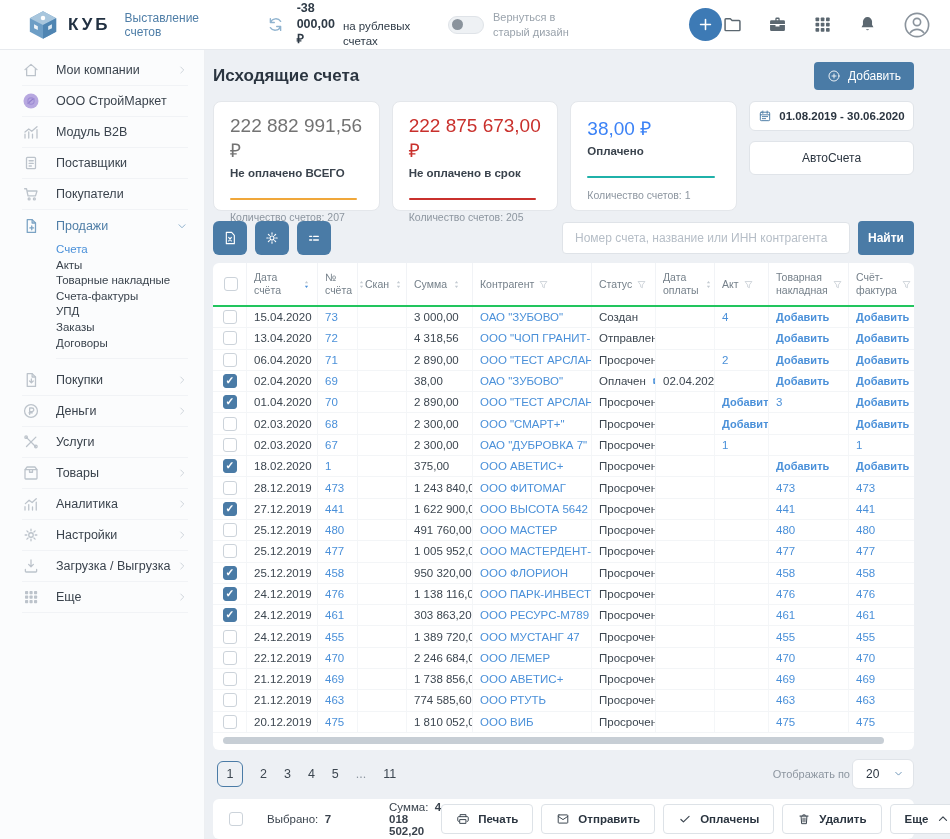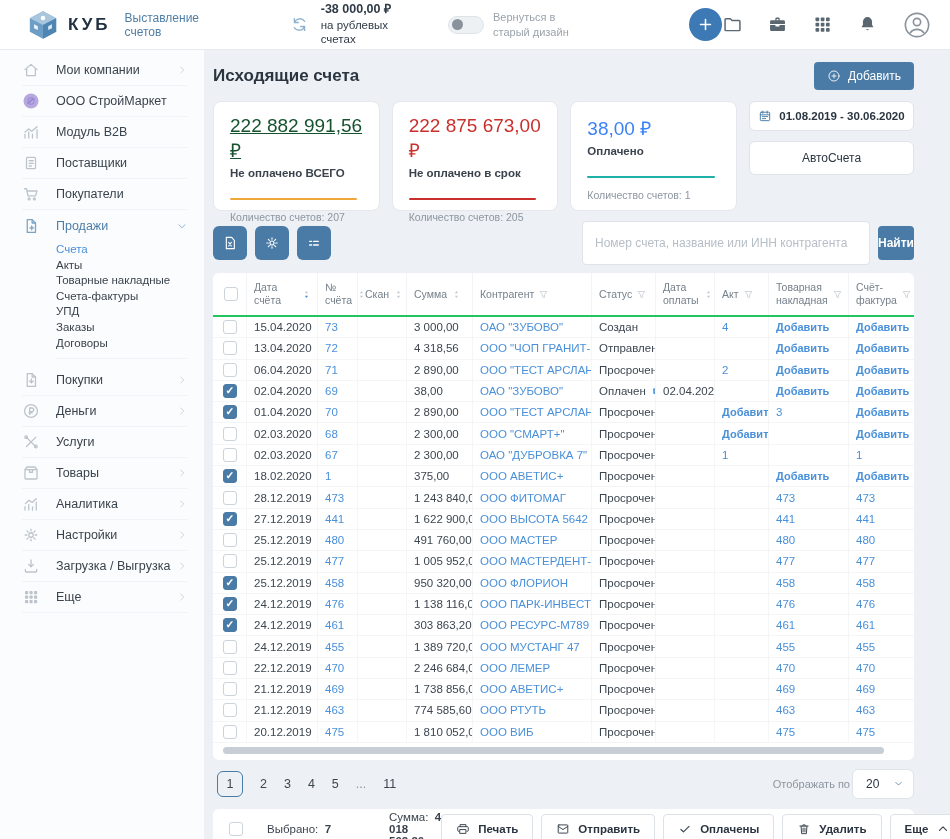--- a/index.html
+++ b/index.html
@@ -10,21 +10,21 @@
   }
   svg { display:block; width:100%; height:100%; }
 
   
   .topbar { height:50px; background:#fff; border-bottom:1px solid #e7eaee; display:flex; align-items:center; }
   .brand { margin-left:27px; display:flex; align-items:center; gap:9px; }
   .logo-cube { width:32px; height:32px; }
   .brand-name { font-size:17px; font-weight:700; letter-spacing:3px; color:#223142; }
   .app-title { margin-left:14px; font-size:12px; color:#4f7ea7; }
   .refresh-btn { margin-left:66px; width:19px; height:19px; color:#8fb3cf; cursor:pointer; flex:none; }
-  .balance { margin-left:12px; display:flex; flex-direction:column; align-items:flex-start; line-height:1.25; }
+  .balance { margin-left:12px; display:flex; flex-direction:row; align-items:flex-end; line-height:1.25; }
   .balance .amt { font-size:12.5px; font-weight:700; color:#2e3a46; }
   .balance .lbl { font-size:11.5px; color:#2e3a46; }
   .toggle-wrap { margin-left:36px; display:flex; align-items:center; gap:9px; }
   .toggle { width:36px; height:18px; border-radius:10px; background:#eef1f4; border:1px solid #dfe3e8; position:relative; cursor:pointer; flex:none; }
   .toggle .knob { position:absolute; left:3px; top:2.5px; width:11px; height:11px; border-radius:50%; background:#8a939c; }
   .toggle-label { font-size:11px; color:#9aa3ac; width:84px; line-height:1.3; }
   .plus-btn { margin-left:112px; width:33px; height:33px; border-radius:50%; background:#3d7ab5; color:#fff; padding:8px; cursor:pointer; flex:none; }
   .top-icons { margin-left:auto; margin-right:18px; display:flex; align-items:center; gap:24px; color:#5b6770; }
   .top-ic { width:21px; height:21px; cursor:pointer; }
   .top-ic.big { width:30px; height:30px; color:#8a939c; }
@@ -56,23 +56,23 @@
   .card .cline { height:2px; margin-top:19px; width:96%; border-radius:1px; }
   .card .ccount { font-size:10.5px; color:#8d96a0; margin-top:11px; }
   .side-btns { width:165px; display:flex; flex-direction:column; gap:10px; }
   .btn-outline { background:#fff; border:1px solid #e0e4e9; border-radius:6px; display:flex; align-items:center; justify-content:center; gap:7px; color:#2b3540; cursor:pointer; font-family:inherit; }
   .date-btn { height:30px; font-size:11.5px; font-weight:700; }
   .date-btn .ic { width:14px; height:14px; color:#4f7ea7; }
   .auto-btn { height:34px; font-size:12px; }
 
   .toolbar { display:flex; align-items:center; gap:8px; margin-bottom:8px; }
   .tool-btn { width:34px; height:34px; background:#4a7ba6; border:none; border-radius:6px; color:#fff; padding:9px; cursor:pointer; }
-  .search-input { margin-left:auto; width:288px; height:44px; border:1px solid #dfe3e8; border-radius:4px; background:#fff; padding:0 12px; font-size:12px; color:#333f4b; font-family:inherit; outline:none; }
+  .search-input { margin-left:auto; width:288px; height:32px; border:1px solid #dfe3e8; border-radius:4px; background:#fff; padding:0 12px; font-size:12px; color:#333f4b; font-family:inherit; outline:none; }
   .search-input::placeholder { color:#b6bec7; }
-  .find-btn { width:36px; height:34px; background:#4a7ba6; color:#fff; border:none; border-radius:4px; font-size:12px; font-weight:700; cursor:pointer; font-family:inherit; }
+  .find-btn { width:56px; height:34px; background:#4a7ba6; color:#fff; border:none; border-radius:4px; font-size:12px; font-weight:700; cursor:pointer; font-family:inherit; }
 
   
   .table-panel { background:#fff; border-radius:6px; overflow:hidden; }
   .grid { display:grid; grid-template-columns:33px 71px 40px 49px 66px minmax(0,1fr) 64px 59px 54px 80px 66px; align-items:stretch; }
   .thead { height:44px; border-bottom:2px solid #22c55e; }
   .hcell { display:flex; align-items:center; gap:4px; padding:0 5px 0 7px; font-size:10.5px; color:#75808a; line-height:1.2; border-left:1px solid #f1f3f6; cursor:pointer; }
   .hcell:first-child { border-left:none; justify-content:center; }
   .hic { width:11px; height:11px; flex:none; color:#c3cad1; }
   .trow { height:21.3px; border-bottom:1px solid #f3f5f7; }
   .cell { display:flex; align-items:center; padding:0 7px; font-size:11.5px; color:#3c4650; white-space:nowrap; overflow:hidden; border-left:1px solid #f4f6f8; gap:4px; }
@@ -387,21 +387,21 @@
               <path d="M12 8.5v7M8.5 12h7" stroke-width="1.5"></path>
             </svg>
           </span>
         <span>Добавить</span>
       </button>
     </div>
 
     <div class="cards-row">
       <div class="cards" id="cards">
           <div class="card">
-            <div class="amount" style="color: #14532d; text-decoration: underline;">222 882 991,56 ₽</div>
+            <div class="amount" style="color: #737373;">222 882 991,56 ₽</div>
             <div class="clabel">Не оплачено ВСЕГО</div>
             <div class="cline" style="background: rgb(240, 167, 58);"></div>
             <div class="ccount">Количество счетов: 207</div>
           </div>
           <div class="card">
             <div class="amount" style="color: rgb(201, 48, 44);">222 875 673,00 ₽</div>
             <div class="clabel">Не оплачено в срок</div>
             <div class="cline" style="background: rgb(201, 48, 44);"></div>
             <div class="ccount">Количество счетов: 205</div>
           </div>

